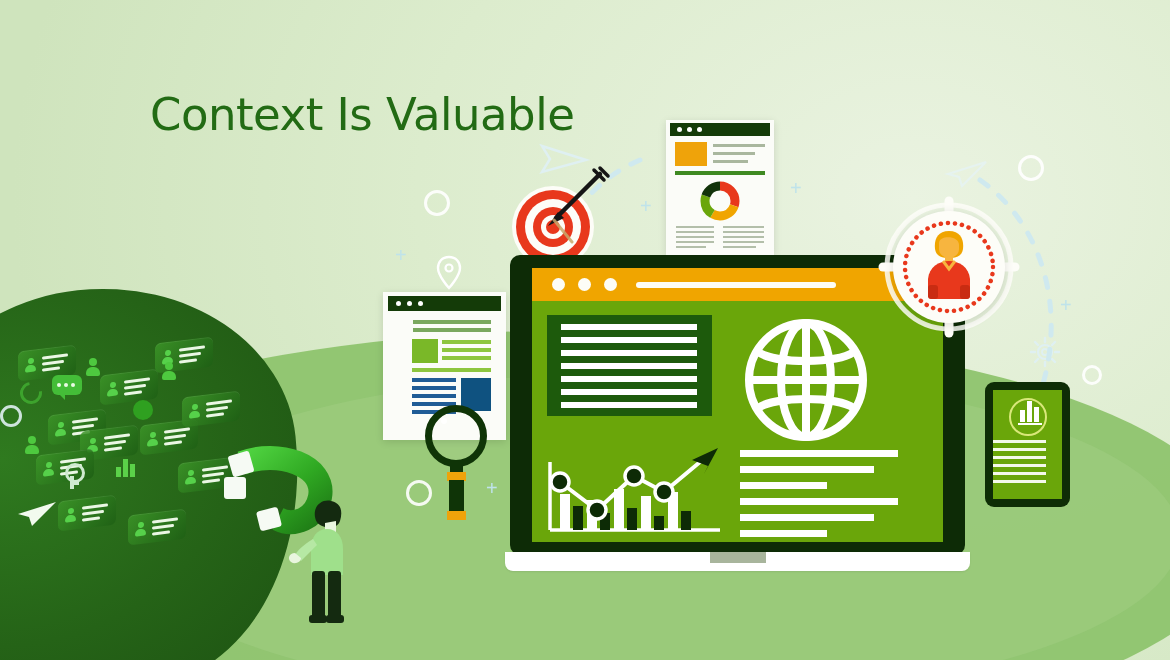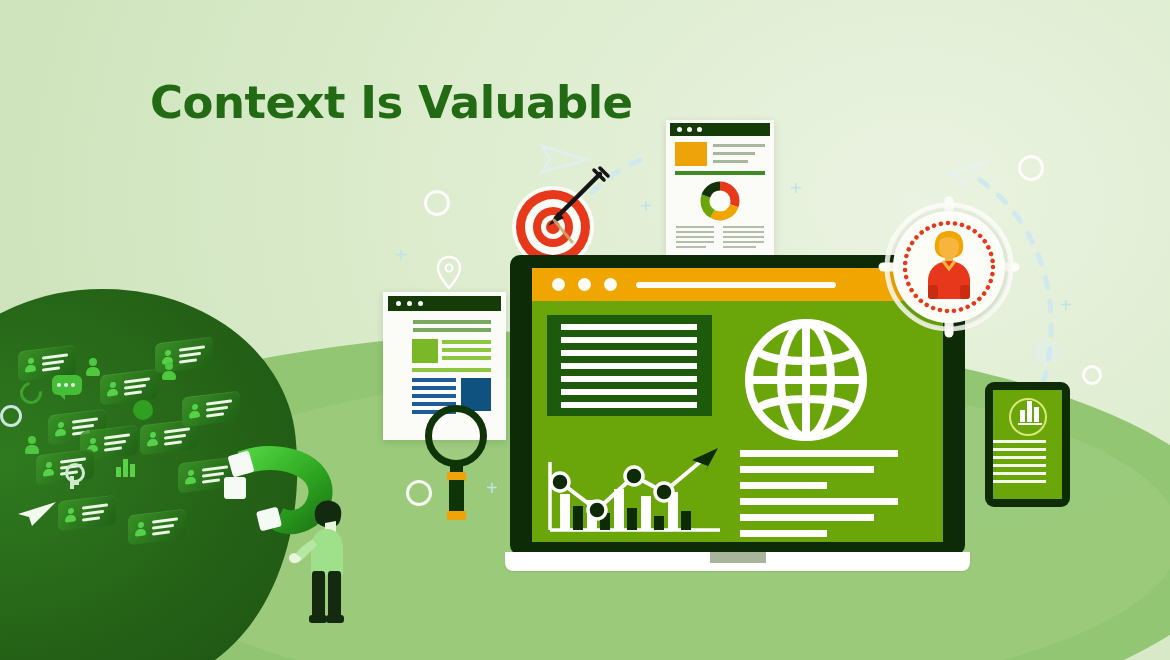--- a/index.html
+++ b/index.html
@@ -82,22 +82,22 @@
   .smallblob{width:20px;height:20px;border-radius:50%;background:#2fa020;}
 
   
   #heading { left:150px; top:72px; width:560px; }
   #title1 {
     font-size:38px; font-weight:400; color:#15140f; letter-spacing:.2px;
     font-family:"DejaVu Sans", sans-serif;
     line-height:1;
   }
   #title2 {
-    margin-top:8px;
-    font-size:45px; font-weight:bold; color:#226b14; letter-spacing:-.5px;
+    margin-top:20px;
+    font-size:45px; font-weight:normal; color:#226b14; letter-spacing:-.5px;
     font-family:"DejaVu Sans", sans-serif;
     line-height:1;
   }
 
   
   #laptop { left:505px; top:255px; width:465px; height:330px; }
   #lidOuter {
     position:absolute; left:5px; top:0; width:455px; height:300px;
     background:#0d2b06; border-radius:10px;
   }

